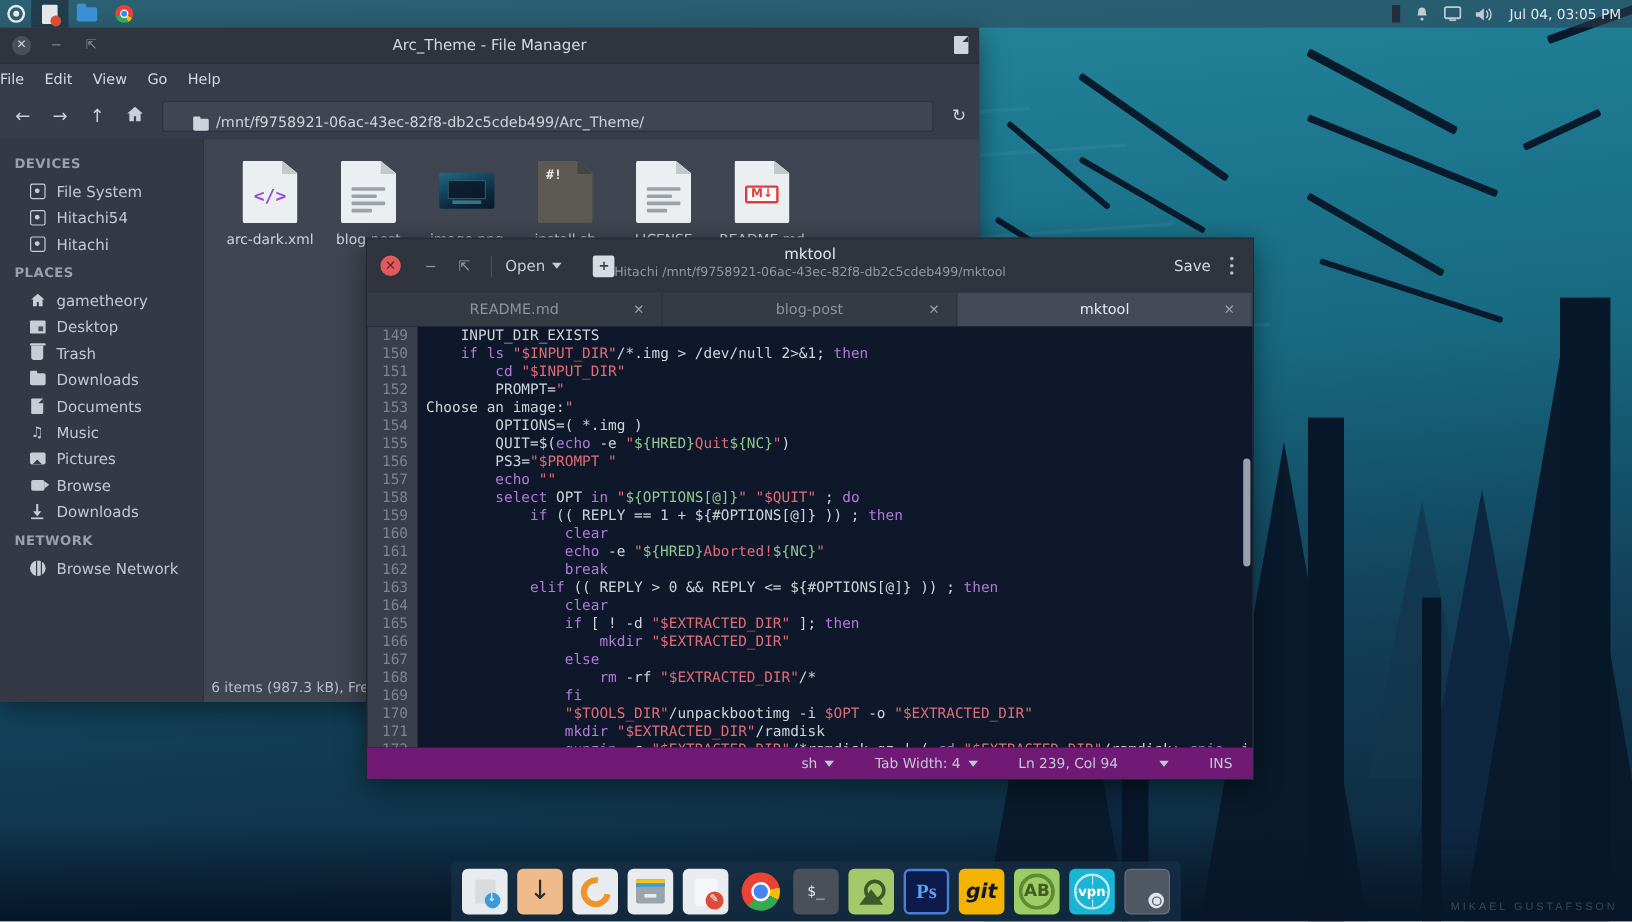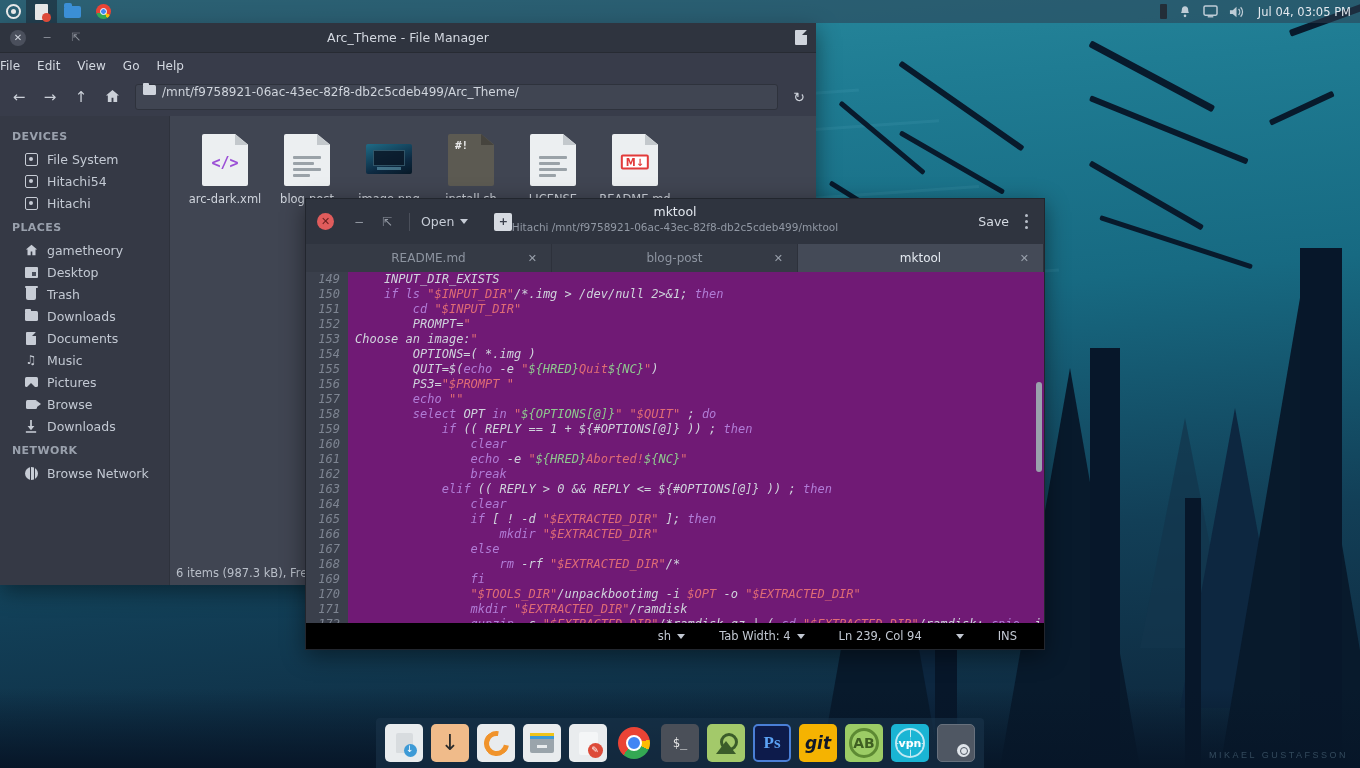--- a/index.html
+++ b/index.html
@@ -157,21 +157,21 @@
   }
   .fm-pathrow {
     height: 38px; background: #383c4a; display: flex; align-items: center;
     gap: 15px; padding: 0 11px;
   }
   .navbtn { color: #cbd0d8; font-size: 15px; width: 16px; text-align: center; }
   .navbtn.home { font-size: 14px; }
   .pathbar {
     flex: 1; height: 26px; background: #404552;
     border: 1px solid #2e323c; border-radius: 3px;
-    display: flex; align-items: flex-start; padding: 0 7px; gap: 6px;
+    display: flex; align-items: flex-end; padding: 0 25px; gap: 6px;
   }
   .path-folder {
     width: 13px; height: 10px; background: #cfd4dc; border-radius: 1.5px;
     position: relative; flex: none;
   }
   .path-folder::before {
     content: ""; position: absolute; left: 0; top: -2.5px;
     width: 6px; height: 3px; background: #cfd4dc; border-radius: 1px 1px 0 0;
   }
   .path-text { font-size: 12px; color: #cfd4dc; white-space: nowrap; }
@@ -372,43 +372,42 @@
     flex: 1; display: flex; align-items: center; justify-content: center;
     position: relative; font-size: 12px; color: #8d94a0;
     border-right: 1px solid #2d313b;
   }
   .ed-tab.active { background: #444a57; color: #e4e9f0; }
   .tab-close {
     position: absolute; right: 14px; font-size: 11px; color: #99a0ab; font-weight: bold;
   }
   .ed-code {
     flex: 1; position: relative; overflow: hidden;
-    background: #701a75; display: flex;
+    background: #0f172a; display: flex;
     font-family: "DejaVu Sans Mono", "Liberation Mono", monospace;
-    font-size: 12px; line-height: 15px; font-style: italic;
+    font-size: 12px; line-height: 15px;
   }
   .gutter {
     width: 42px; background: #3a3f4b; color: #7e8592;
     text-align: right; padding: 0 8px 0 0; flex: none;
     user-select: none;
   }
   .gutter div { height: 15px; }
   .codelines { flex: 1; padding-left: 7px; color: #cfd4dc; white-space: pre; overflow: hidden; }
   .codelines div { height: 15px; }
   .k { color: #b07cd6; }        
   .s { color: #e06c75; }        
   .g { color: #8fc98f; }
   .ed-scrollbar {
     position: absolute; right: 2px; top: 110px; width: 6px; height: 90px;
     background: #9aa1ad; border-radius: 3px;
   }
   .ed-status {
-    height: 26px; background: #000000; display: flex; align-items: center;
+    height: 26px; background: #701a75; display: flex; align-items: center;
     justify-content: flex-end; gap: 0; font-size: 11.5px; color: #c2c8d2;
-    padding-right: 10px;
   }
   .st-item { display: flex; align-items: center; gap: 6px; padding: 0 17px; }
   .st-caret {
     width: 0; height: 0; border-left: 4px solid transparent;
     border-right: 4px solid transparent; border-top: 5px solid #c2c8d2;
   }
 
   
   #dock {
     position: absolute; left: 50%; transform: translateX(-50%);

